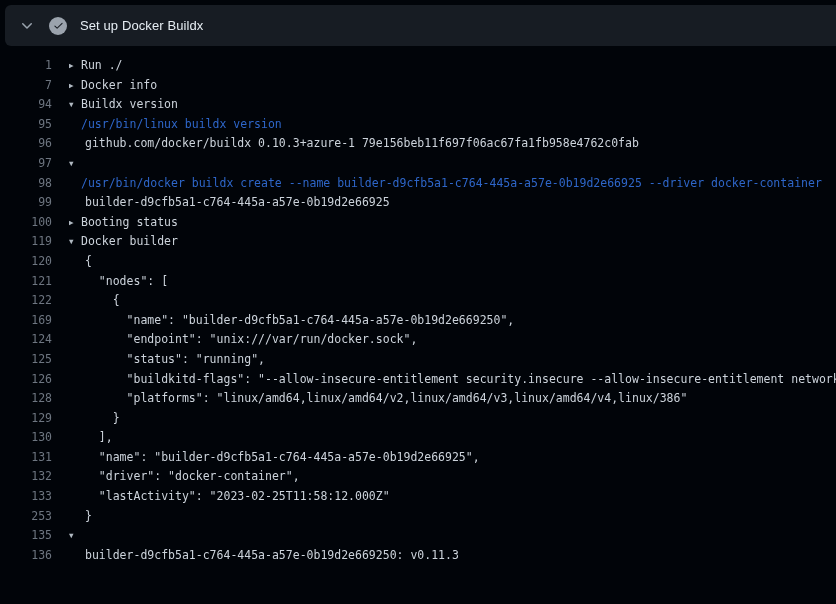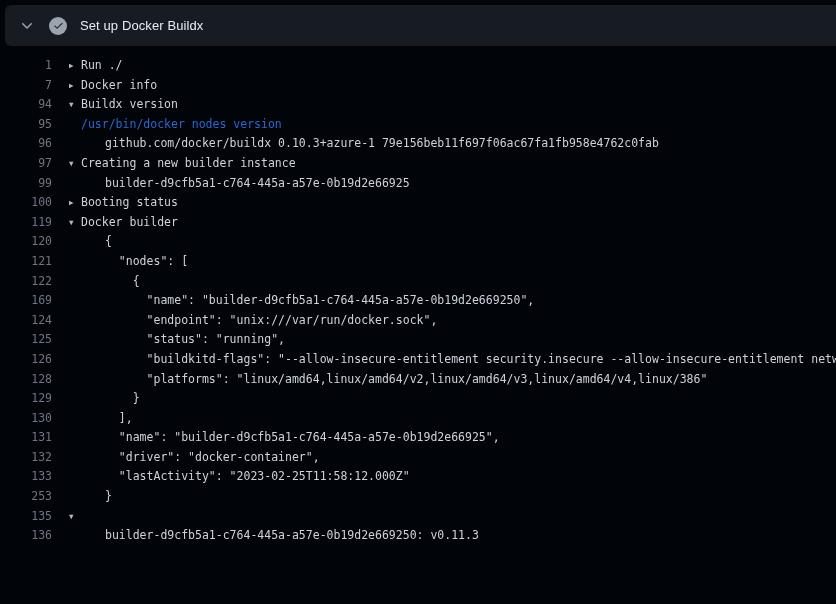--- a/index.html
+++ b/index.html
@@ -62,21 +62,21 @@
   }
   .marker{
     flex:none;
     width:12px;
     margin-left:17px;
     color:#b0b9c2;
     font-size:7.5px;
     display:flex;align-items:center;
   }
   .text{color:#ccd3db;text-align:center;}
-  .row.plain .text{padding-left:4px;margin-left:20px;}
+  .row.plain .text{padding-left:4px;}
   .row.command .text{color:#2e66c9;}
 </style>
 </head>
 <body>
 
 <div class="step-header">
   <svg class="chev" viewBox="0 0 16 16">
     <path fill="#9aa4ae" d="M12.78 5.22a.75.75 0 0 1 0 1.06l-4.25 4.25a.75.75 0 0 1-1.06 0L3.22 6.28a.75.75 0 0 1 1.06-1.06L8 8.94l3.72-3.72a.75.75 0 0 1 1.06 0Z"></path>
   </svg>
   <span class="status-circle">
@@ -99,31 +99,35 @@
     <span class="text">Docker info</span>
   </div>
     <div class="row group">
     <span class="num">94</span>
     <span class="marker">▼</span>
     <span class="text">Buildx version</span>
   </div>
     <div class="row command">
     <span class="num">95</span>
     <span class="marker"></span>
-    <span class="text">/usr/bin/docker nodes version</span>
+    <span class="text">/usr/bin/linux buildx version</span>
   </div>
     <div class="row plain">
     <span class="num">96</span>
     <span class="marker"></span>
     <span class="text">github.com/docker/buildx 0.10.3+azure-1 79e156beb11f697f06ac67fa1fb958e4762c0fab</span>
   </div>
     <div class="row group">
     <span class="num">97</span>
     <span class="marker">▼</span>
-    <span class="text">Creating a new builder instance</span>
+  </div>
+    <div class="row command">
+    <span class="num">98</span>
+    <span class="marker"></span>
+    <span class="text">/usr/bin/docker buildx create --name builder-d9cfb5a1-c764-445a-a57e-0b19d2e66925 --driver docker-container</span>
   </div>
     <div class="row plain">
     <span class="num">99</span>
     <span class="marker"></span>
     <span class="text">builder-d9cfb5a1-c764-445a-a57e-0b19d2e66925</span>
   </div>
     <div class="row group">
     <span class="num">100</span>
     <span class="marker">▶</span>
     <span class="text">Booting status</span>

